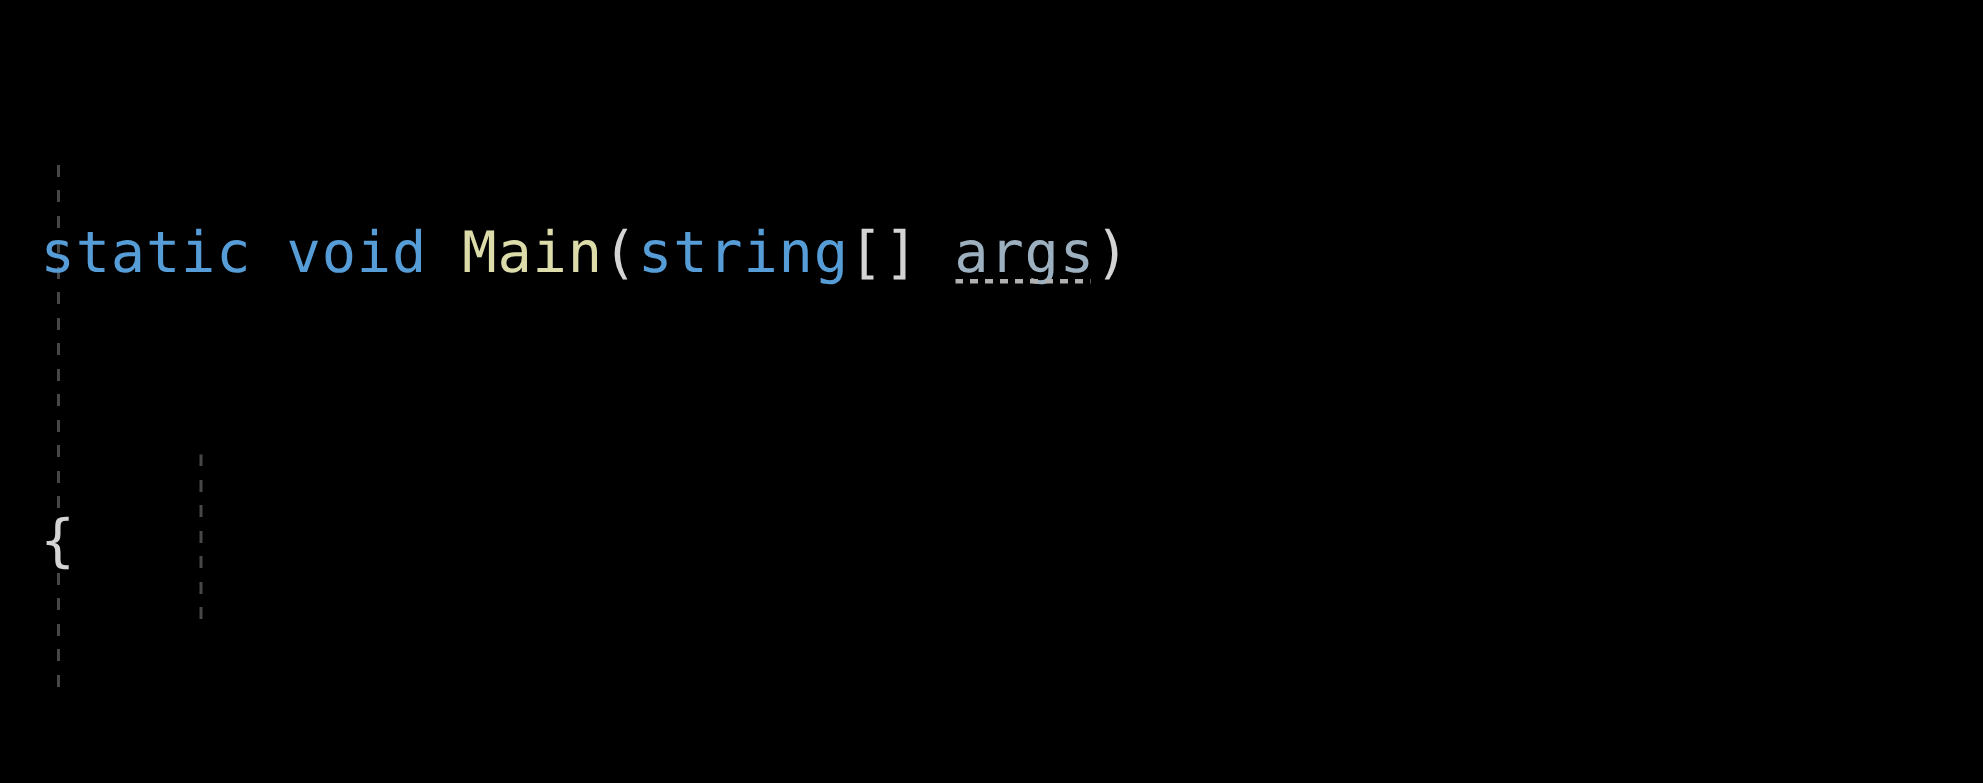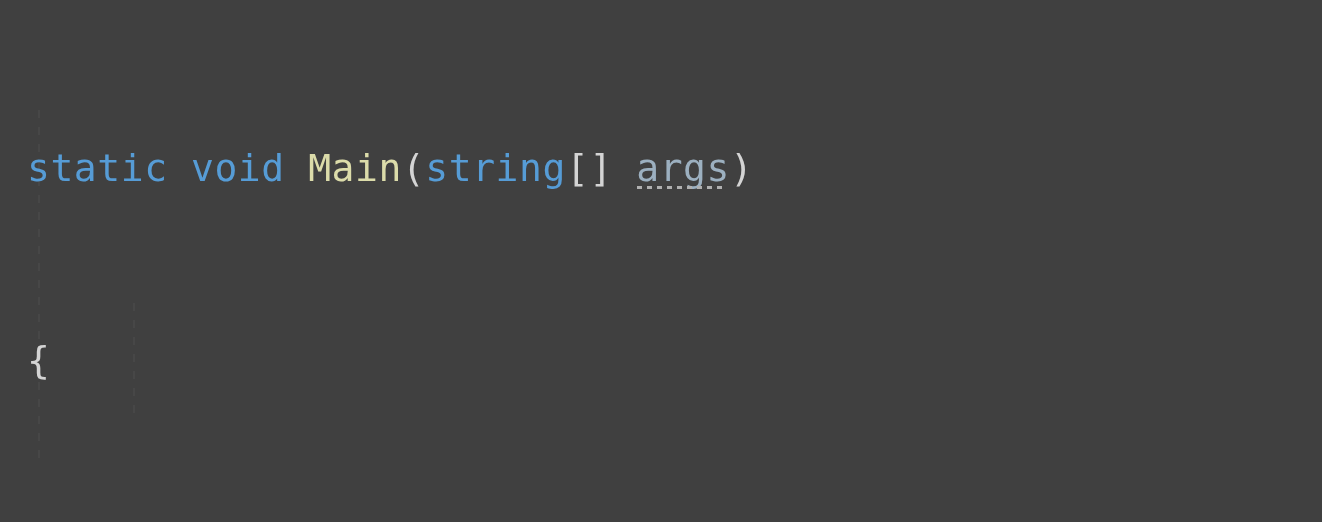--- a/index.html
+++ b/index.html
@@ -11,21 +11,21 @@
     width: 1322px;
     height: 522px;
     overflow: hidden;
     font-family: "DejaVu Sans Mono", monospace;
   }
 
   #editor {
     position: relative;
     width: 1322px;
     height: 522px;
-    background: #404040;
+    background: #000000;
   }
 
   
   #code {
     position: absolute;
     left: 27px;
     top: 0px;
     font-family: "DejaVu Sans Mono", monospace;
     font-size: 38px;
     line-height: 48px;

